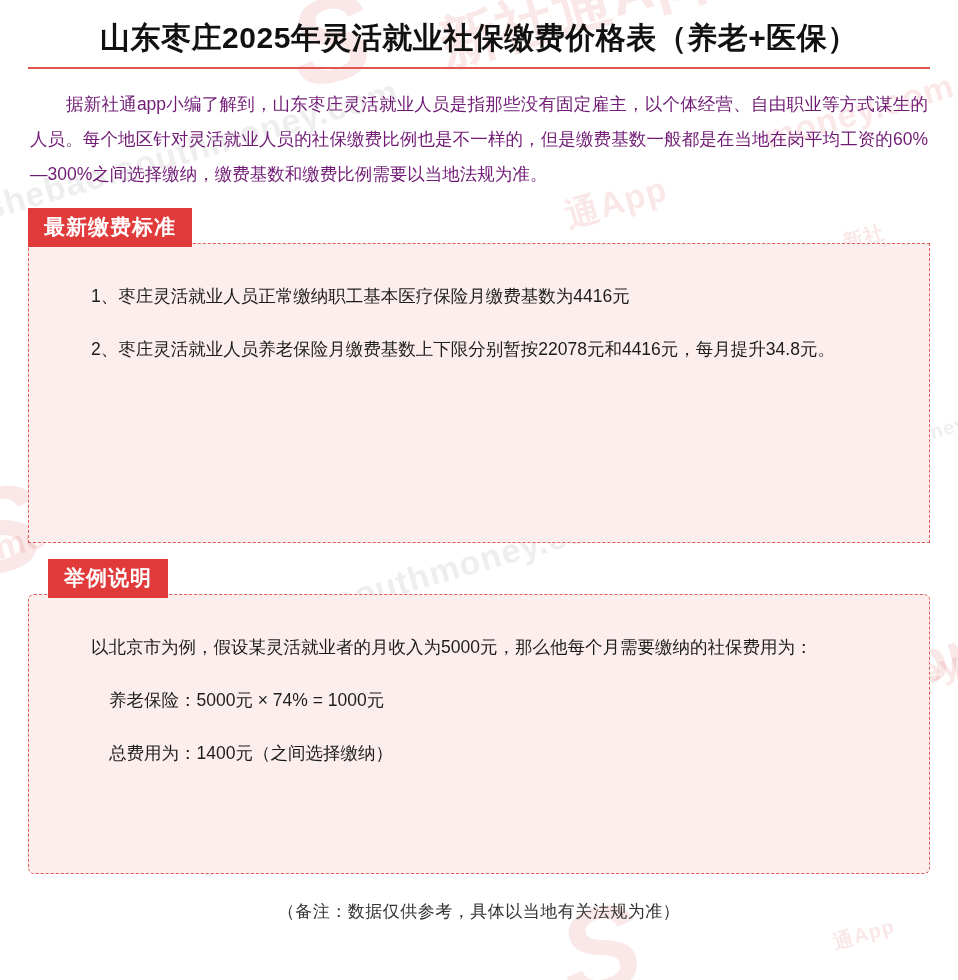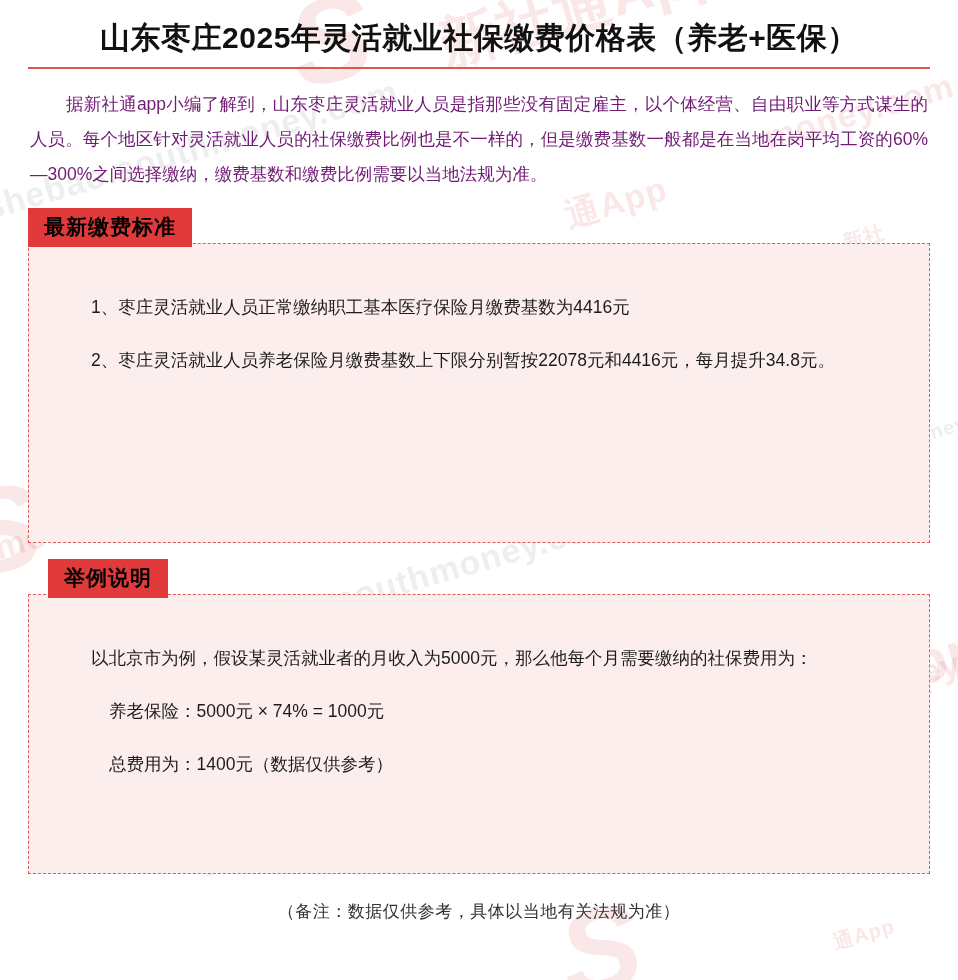--- a/index.html
+++ b/index.html
@@ -90,21 +90,21 @@
     padding-left: 36px;
   }
 
   .section {
     margin-top: 16px;
     position: relative;
   }
   .section-header {
     display: inline-block;
     background: #e03a3a;
-    color: #000000;
+    color: #ffffff;
     font-size: 21px;
     font-weight: bold;
     padding: 7px 16px 8px 16px;
     line-height: 1.15;
     letter-spacing: 1px;
     position: relative;
     z-index: 3;
   }
   .section-header.indent {
     margin-left: 20px;
@@ -114,26 +114,27 @@
     border: 1.6px dashed #e05a5a;
     background: #fdeeee;
     padding: 34px 40px 30px 40px;
     box-sizing: border-box;
   }
   .box-tall {
     min-height: 300px;
   }
   .box-tall2 {
     min-height: 280px;
+    border-radius: 6px;
   }
   .line {
     font-size: 17.5px;
     line-height: 2.1;
     color: #1c1c1c;
-    margin: 11px 0 16px 0;
+    margin: 0 0 16px 0;
     text-align: justify;
   }
   .line:last-child {
     margin-bottom: 0;
   }
   .line.ind2 {
     padding-left: 40px;
   }
   .line.hang {
     padding-left: 40px;
@@ -192,19 +193,19 @@
       <div class="line hang">1、枣庄灵活就业人员正常缴纳职工基本医疗保险月缴费基数为4416元</div>
       <div class="line hang">2、枣庄灵活就业人员养老保险月缴费基数上下限分别暂按22078元和4416元，每月提升34.8元。</div>
     </div>
   </div>
 
   <div class="section">
     <div class="section-header indent">举例说明</div>
     <div class="section-box box-tall2">
       <div class="line hang">以北京市为例，假设某灵活就业者的月收入为5000元，那么他每个月需要缴纳的社保费用为：</div>
       <div class="line ind2">养老保险：5000元 × 74% = 1000元</div>
-      <div class="line ind2">总费用为：1400元（数据仅供参考）</div>
+      <div class="line ind2">总费用为：1400元（之间选择缴纳）</div>
     </div>
   </div>
 
   <div class="footnote">（备注：数据仅供参考，具体以当地有关法规为准）</div>
 
 </div>
 
 </body></html>

